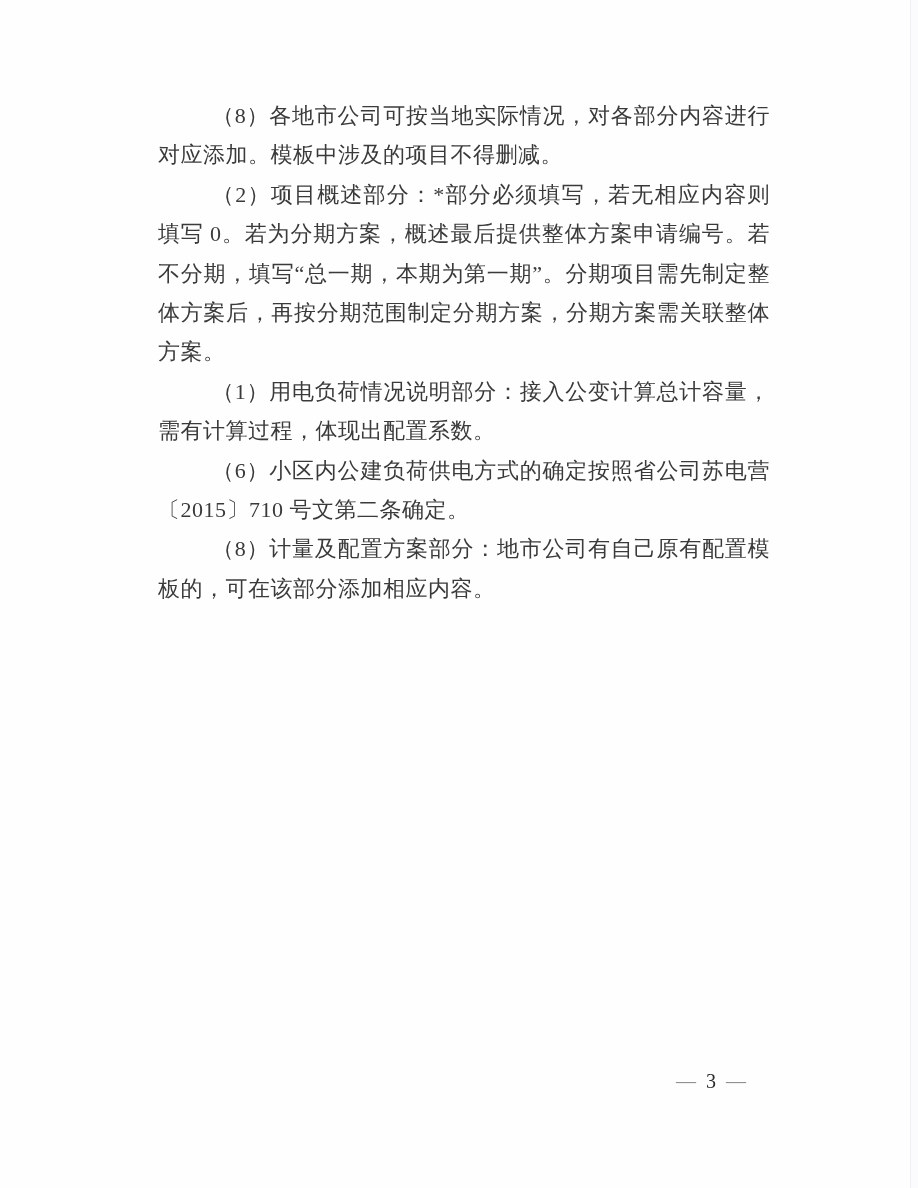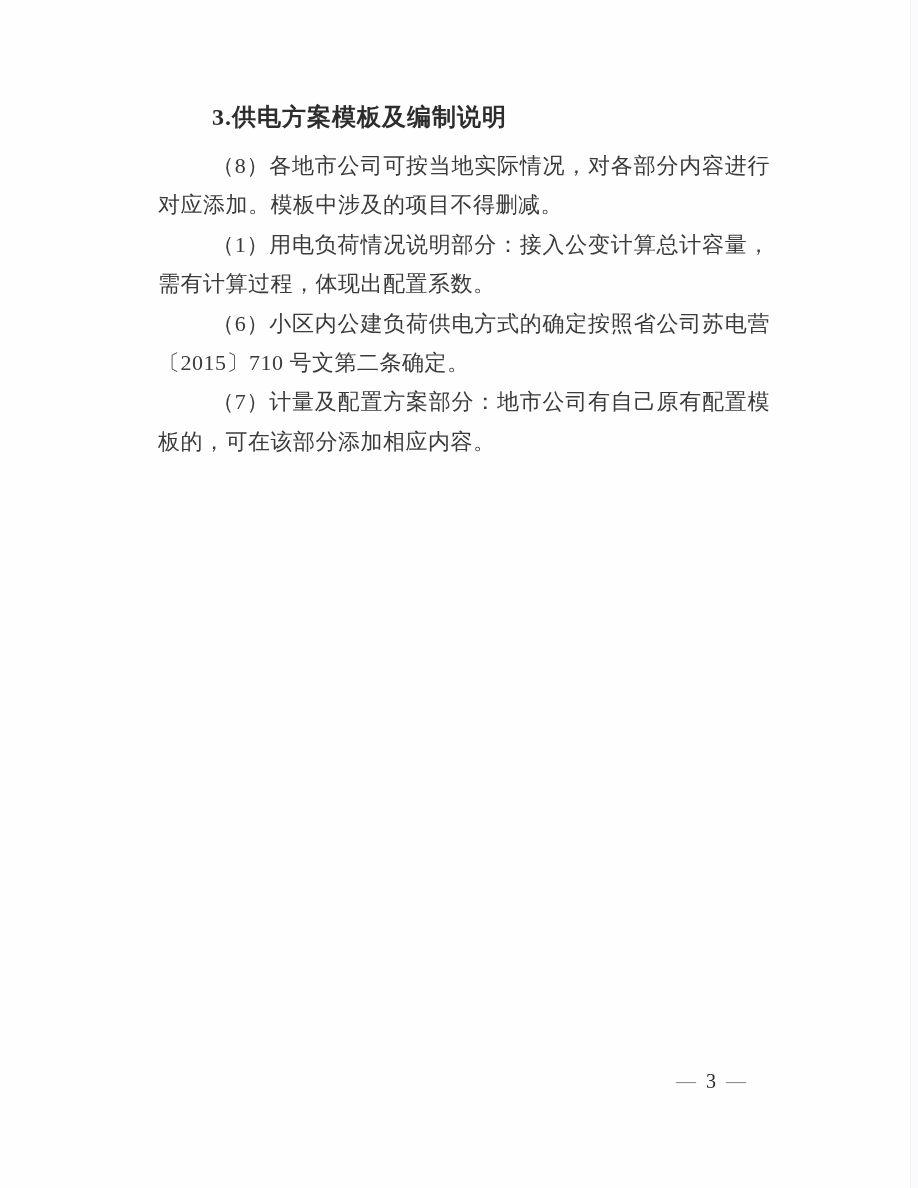--- a/index.html
+++ b/index.html
@@ -69,26 +69,26 @@
     color: #2b2b2b;
     margin: 0 10px;
   }
 </style>
 </head>
 <body>
 
 <div class="page">
 
   <div class="content">
-    <h1 class="doc-title">3.供电方案模板及编制说明</h1>
 
     <p class="para">（8）各地市公司可按当地实际情况，对各部分内容进行对应添加。模板中涉及的项目不得删减。</p>
+    <p class="para">（2）项目概述部分：*部分必须填写，若无相应内容则填写 0。若为分期方案，概述最后提供整体方案申请编号。若不分期，填写“总一期，本期为第一期”。分期项目需先制定整体方案后，再按分期范围制定分期方案，分期方案需关联整体方案。</p>
     <p class="para">（1）用电负荷情况说明部分：接入公变计算总计容量，需有计算过程，体现出配置系数。</p>
     <p class="para">（6）小区内公建负荷供电方式的确定按照省公司苏电营〔2015〕710 号文第二条确定。</p>
-    <p class="para">（7）计量及配置方案部分：地市公司有自己原有配置模板的，可在该部分添加相应内容。</p>
+    <p class="para">（8）计量及配置方案部分：地市公司有自己原有配置模板的，可在该部分添加相应内容。</p>
   </div>
 
   <div class="page-number">
     <span class="dash">—</span><span class="num">3</span><span class="dash">—</span>
   </div>
 
   <div class="scan-edge"></div>
 
 </div>
 

